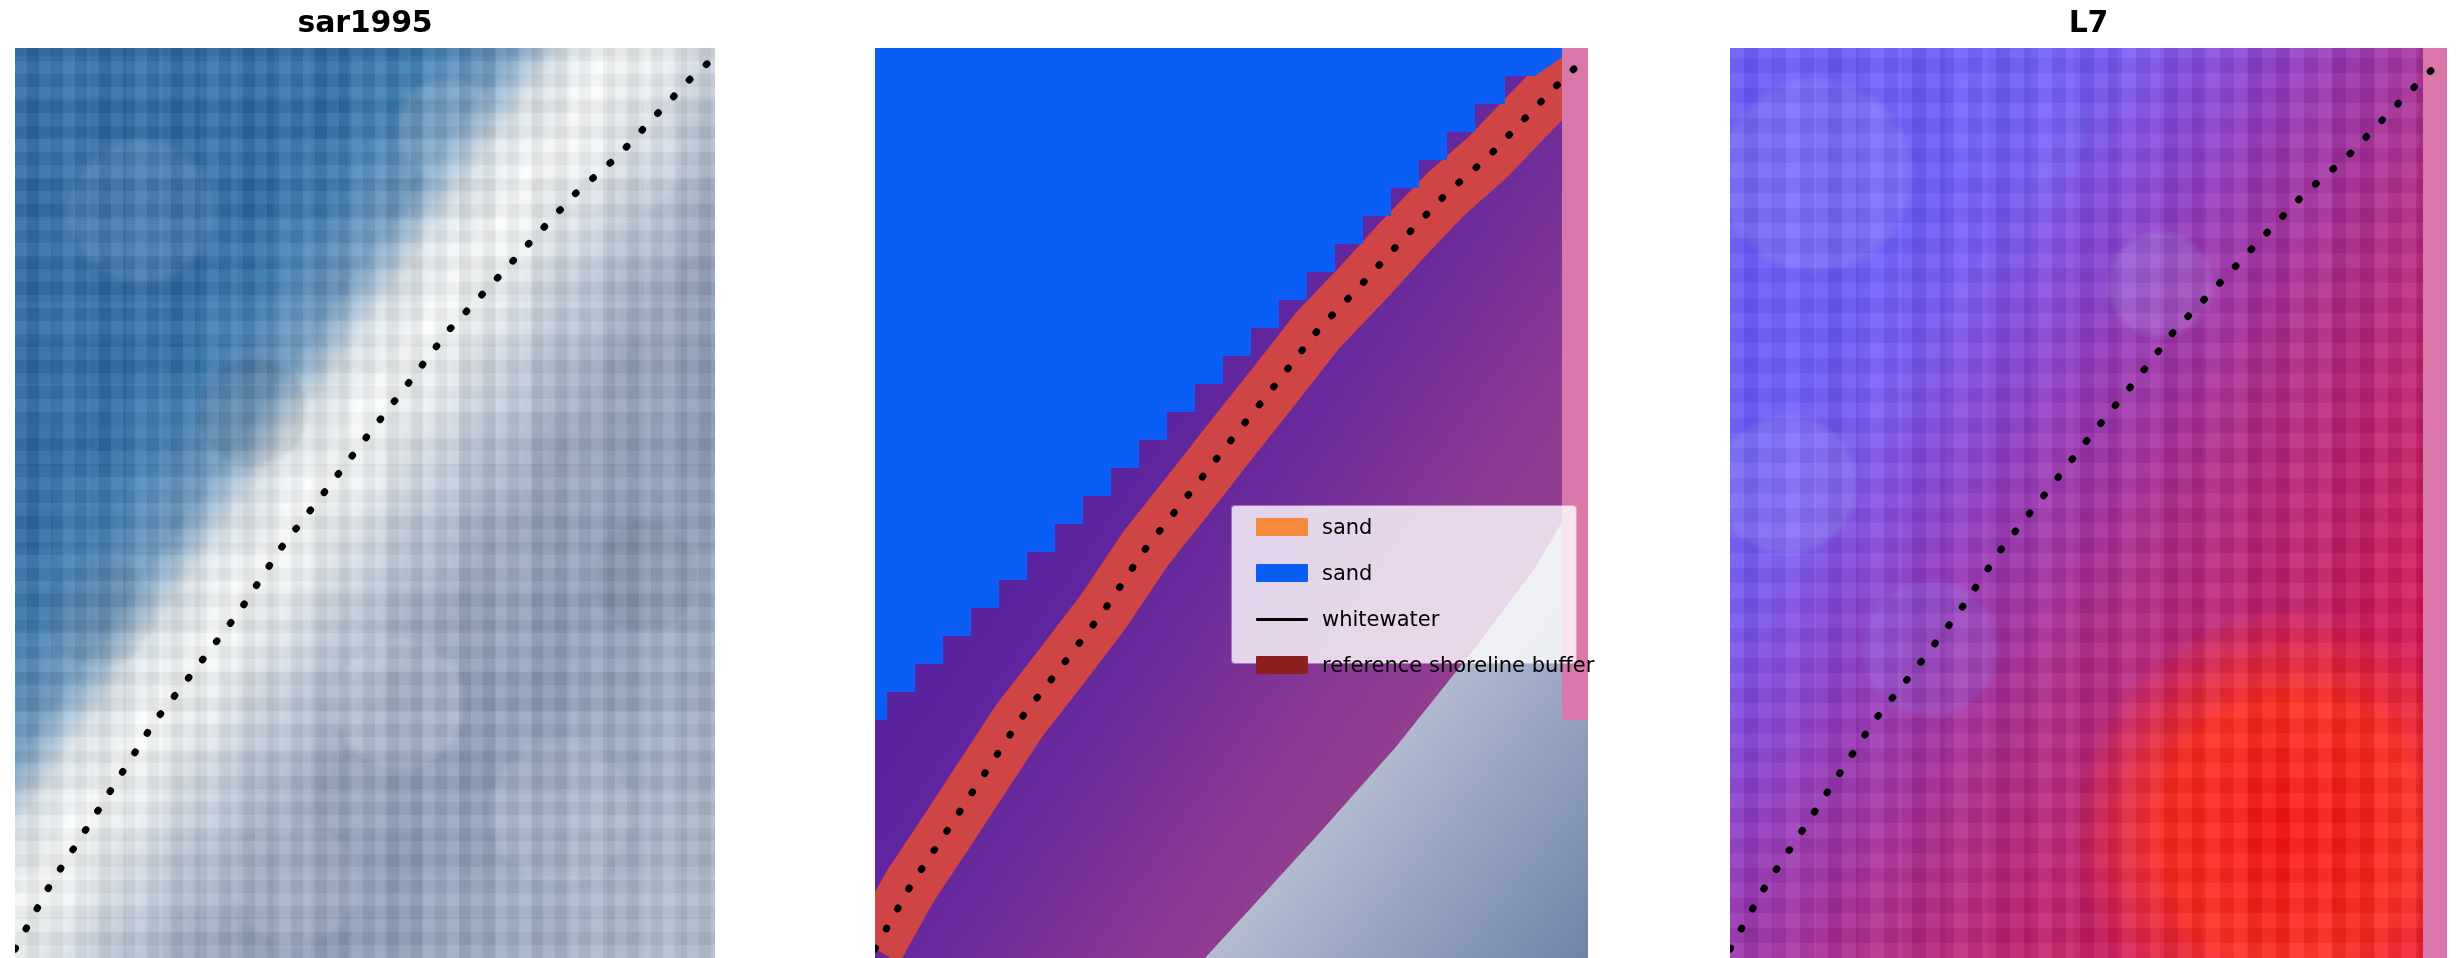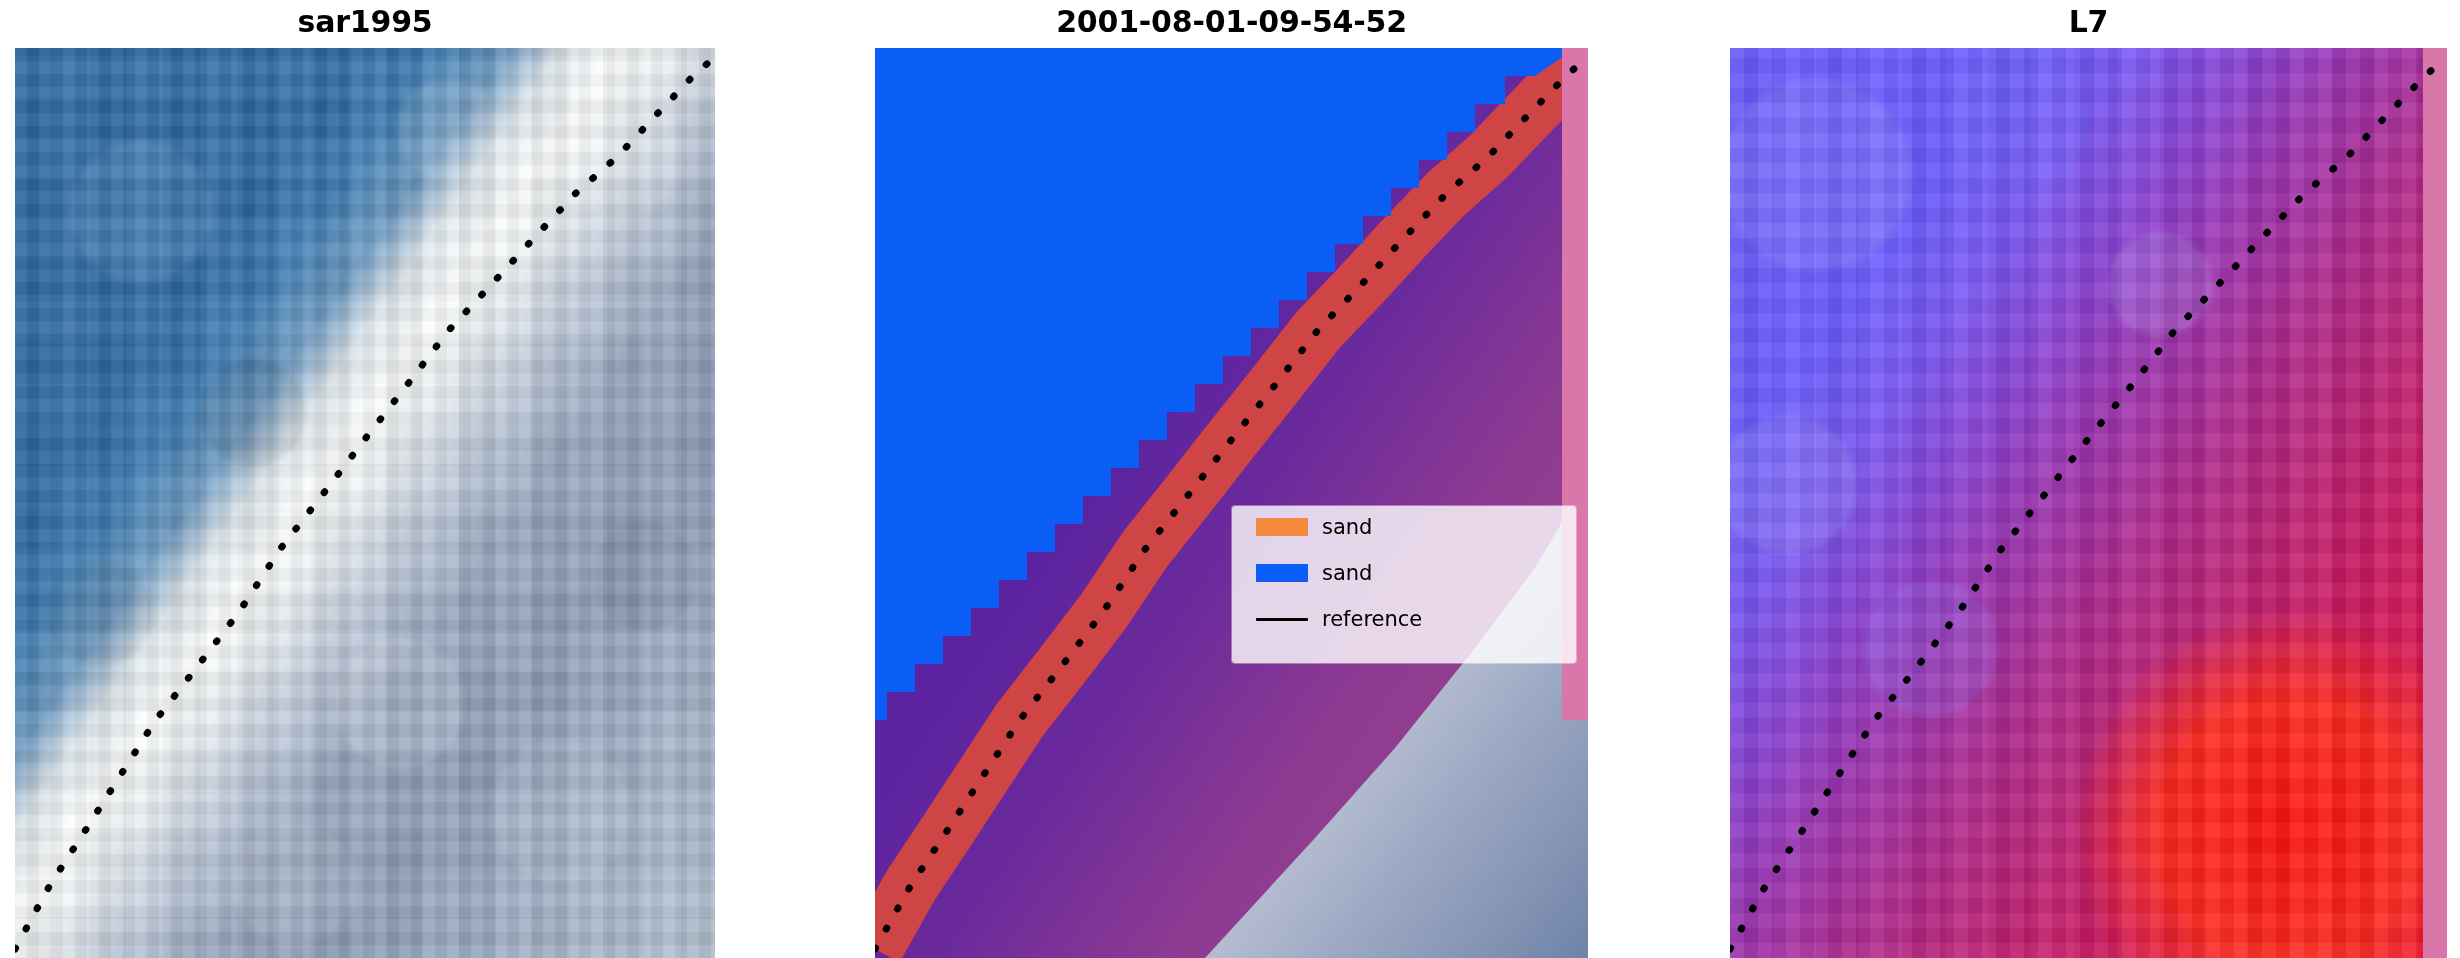--- a/index.html
+++ b/index.html
@@ -113,21 +113,20 @@
   .swatch{width:52px;height:18px;margin-right:14px;flex:0 0 52px;border-radius:1px;}
   .swatch.line{height:0;border-top:3px solid #000;margin-top:0;}
   .legend-label{font-size:21px;color:#000;line-height:1;white-space:nowrap;}
 </style>
 </head>
 <body>
 
 <div id="figure">
 
   <div class="panel-title" id="p1-title">sar1995</div>
-  <div class="panel-title" id="p2-title">2001-08-01-09-54-52</div>
   <div class="panel-title" id="p3-title">L7</div>
 
   <div class="panel" id="p1">
     <div class="canvas">
       <div class="layer sar-base"></div>
       <div class="layer sar-blotch"></div>
       <div class="layer sar-grain"></div>
       <svg class="shoreline-svg" viewBox="0 0 700 910" preserveAspectRatio="none">
         <polyline class="sl" points="0,901 35,837 70,783 105,728 140,673 182,619 224,564 266,500 308,446 350,391 392,337 434,282 476,237 518,191 560,146 602,109 644,64 679,27 700,9" fill="none" stroke="#000000" stroke-width="7" stroke-dasharray="1 22" stroke-linecap="round"></polyline>
       </svg>
@@ -186,17 +185,21 @@
     <div class="legend-row">
       <span class="swatch" style="background:#f58a3c;"></span>
       <span class="legend-label">sand</span>
     </div>
     <div class="legend-row">
       <span class="swatch" style="background:#0a5ef5;"></span>
       <span class="legend-label">sand</span>
     </div>
     <div class="legend-row">
       <span class="swatch line"></span>
-      <span class="legend-label">reference</span>
+      <span class="legend-label">whitewater</span>
+    </div>
+    <div class="legend-row">
+      <span class="swatch" style="background:#8c2020;"></span>
+      <span class="legend-label">reference shoreline buffer</span>
     </div>
   </div>
 
 </div>
 
 </body></html>

